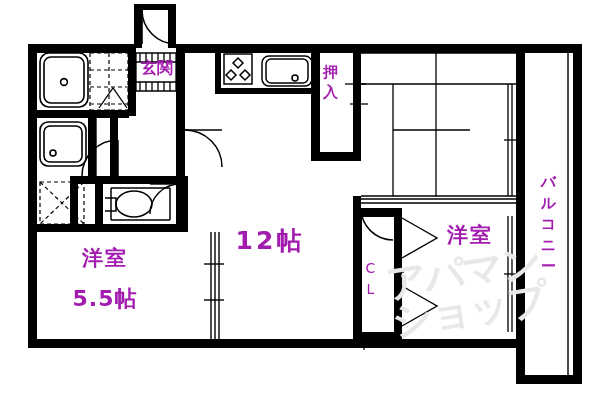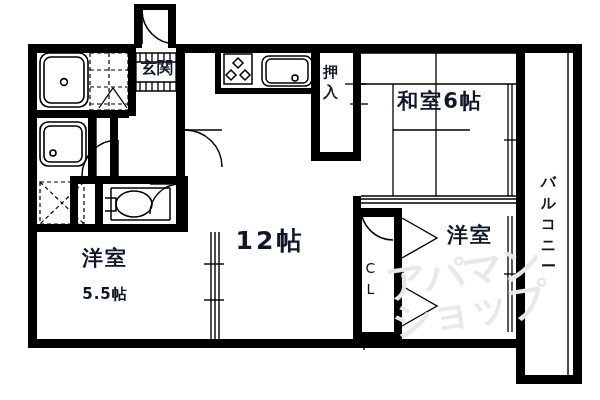--- a/index.html
+++ b/index.html
@@ -19,21 +19,21 @@
   }
   #plan-svg {
     position: absolute;
     left: 0;
     top: 0;
     width: 600px;
     height: 400px;
   }
   .room-label {
     position: absolute;
-    color: #0f172a;
+    color: #a21caf;
     font-family: "DejaVu Sans", "Liberation Sans", sans-serif;
     white-space: pre;
     text-align: center;
     letter-spacing: 1px;
     line-height: 1.25;
     pointer-events: none;
   }
   .lbl-ldk {
     left: 200px; top: 178px; width: 140px;
     font-size: 25px; font-weight: bold; letter-spacing: 4px;
@@ -53,21 +53,21 @@
   .lbl-yoshitsu6-size {
     left: 420px; top: 258px; width: 100px;
     font-size: 21px; font-weight: bold; letter-spacing: 2px;
   }
   .lbl-yoshitsu55 {
     left: 45px; top: 245px; width: 120px;
     font-size: 21px; font-weight: bold; letter-spacing: 2px;
   }
   .lbl-yoshitsu55-size {
     left: 35px; top: 285px; width: 140px;
-    font-size: 15px; font-weight: bold; letter-spacing: 1px;
+    font-size: 22px; font-weight: bold; letter-spacing: 1px;
   }
   .lbl-genkan {
     left: 126px; top: 58px; width: 62px;
     font-size: 16px; font-weight: bold; letter-spacing: 0px;
   }
   .lbl-oshiire {
     left: 320px; top: 62px; width: 22px;
     font-size: 15px; font-weight: bold;
     line-height: 1.35;
   }
@@ -328,21 +328,20 @@
       </g>
 
       <g stroke-width="1.4">
         <path d="M96,118 L96,176"></path>
       </g>
     </g>
   </svg>
 
   <div class="room-label lbl-ldk-size">12帖</div>
 
-  <div class="room-label lbl-washitsu">和室6帖</div>
 
   <div class="room-label lbl-yoshitsu6">洋室</div>
 
   <div class="room-label lbl-yoshitsu55">洋室</div>
   <div class="room-label lbl-yoshitsu55-size">5.5帖</div>
 
   <div class="room-label lbl-genkan">玄関</div>
 
   <div class="room-label lbl-oshiire"><span>押</span><br><span>入</span></div>
 

